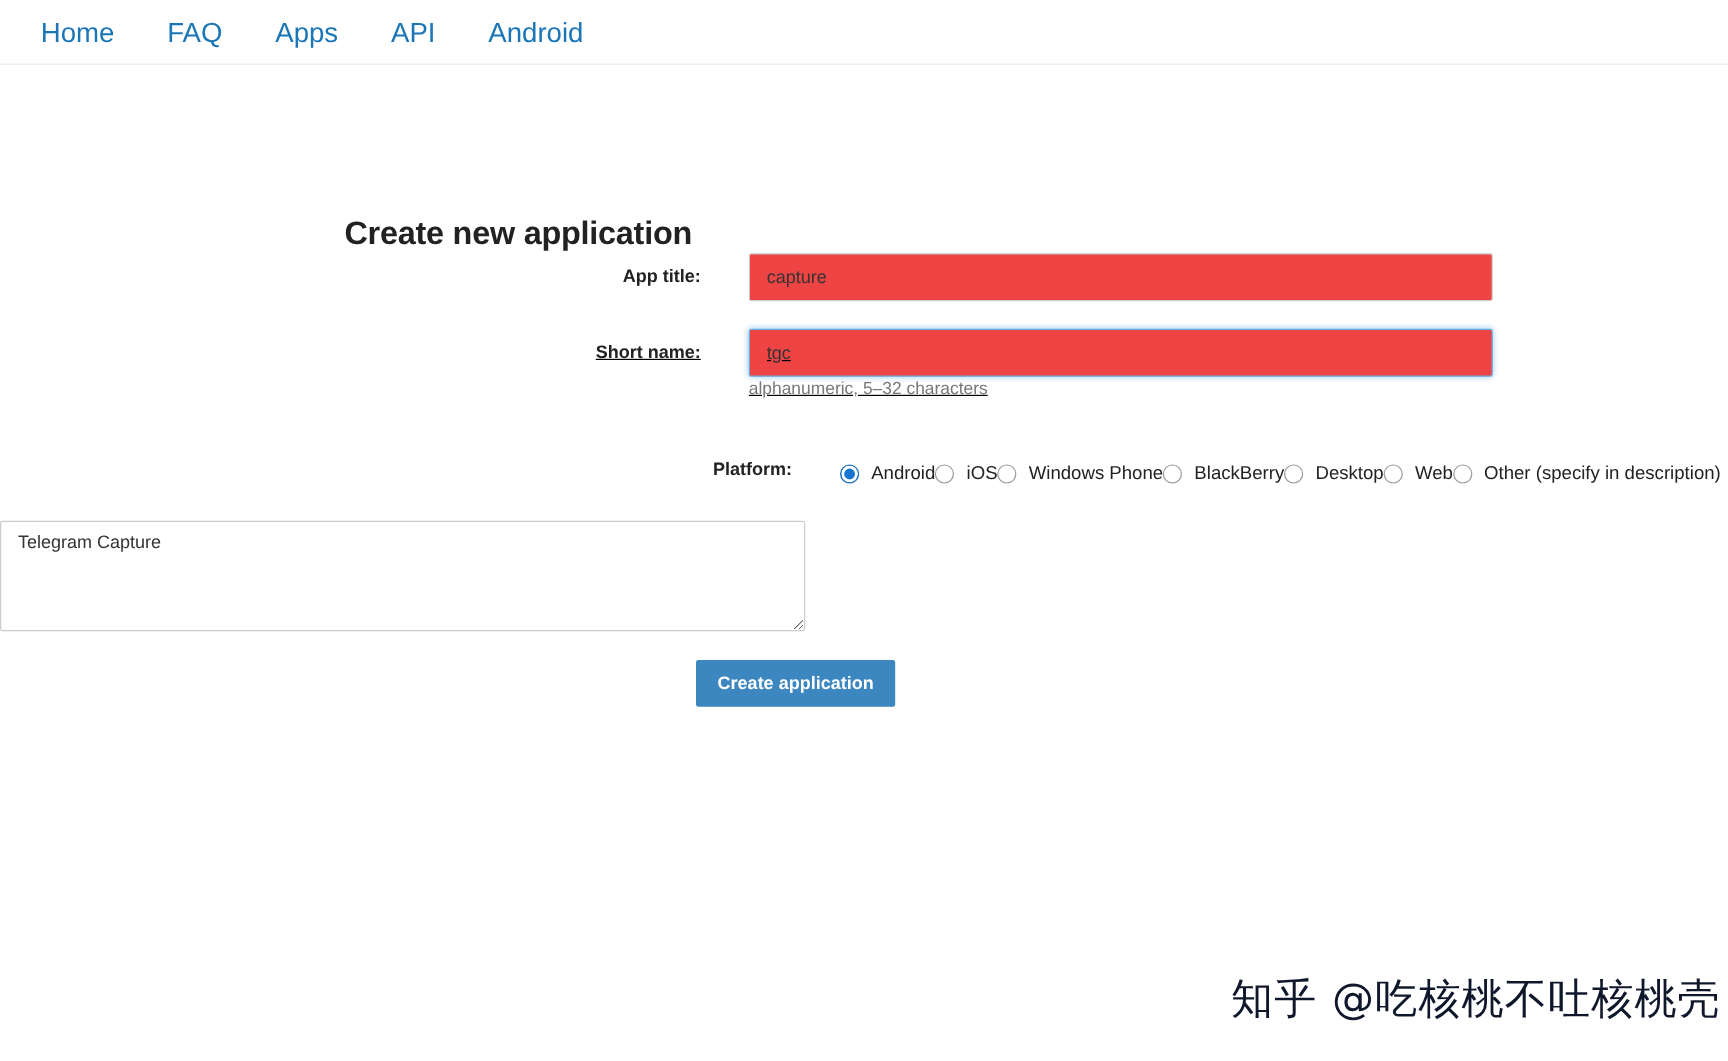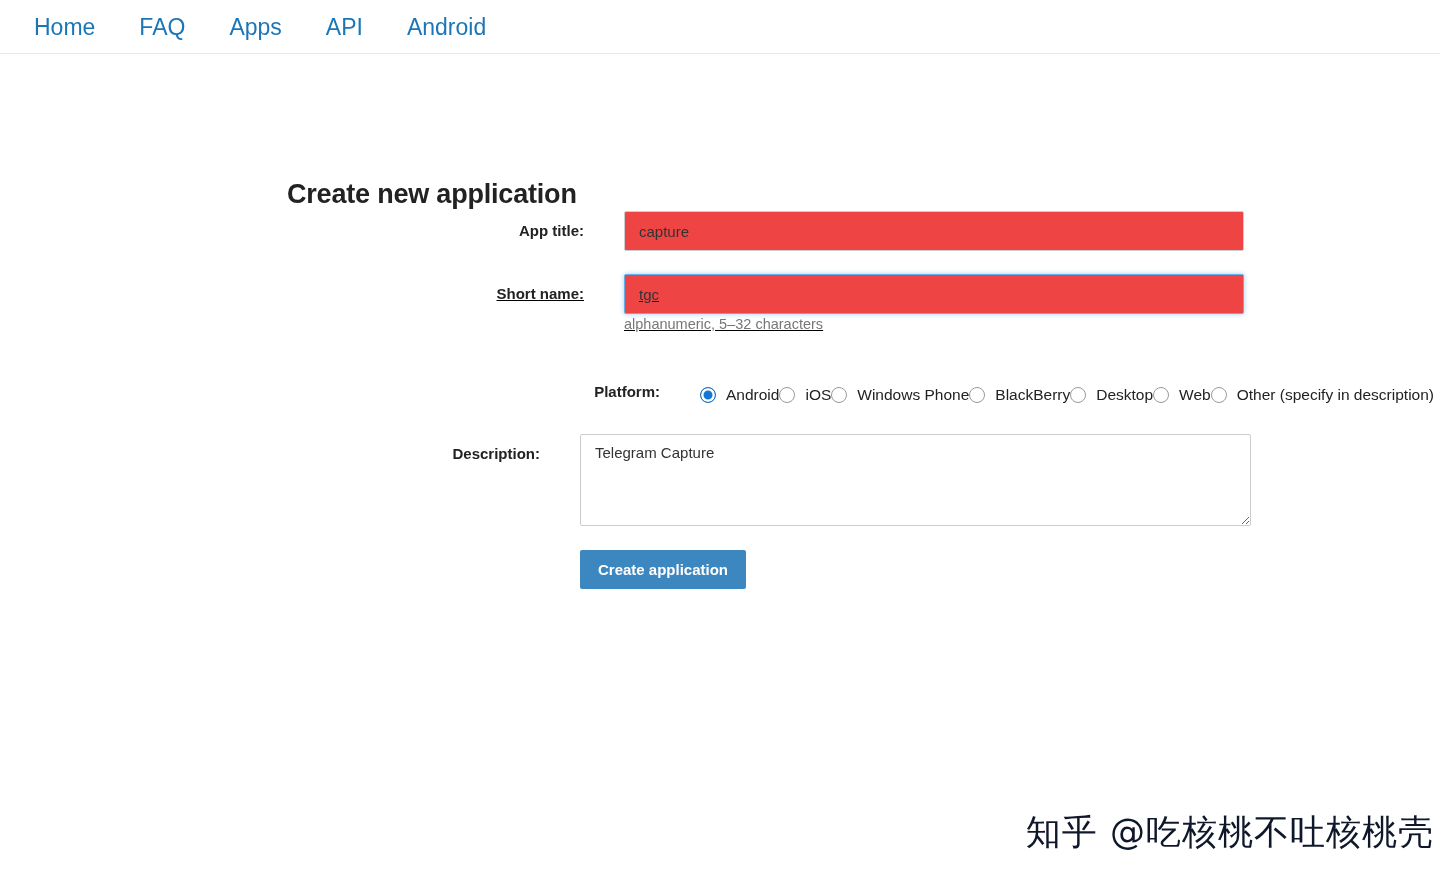--- a/index.html
+++ b/index.html
@@ -283,21 +283,20 @@
             </div>
             <div class="radio-row">
               <span class="radio-mark"></span>
               <span class="radio-label">Other (specify in description)</span>
             </div>
           </div>
       </div>
     </div>
 
     <div class="form-row row-description">
-      <div class="form-label label-offset-area">Description:</div>
       <div class="form-control-col">
         <textarea class="textarea-input" style="">Telegram Capture</textarea>
       </div>
     </div>
 
     <div class="form-row row-actions">
       <div class="form-label"></div>
       <div class="form-control-col">
         <div class="actions">
           <button type="submit" class="btn-primary">Create application</button>

